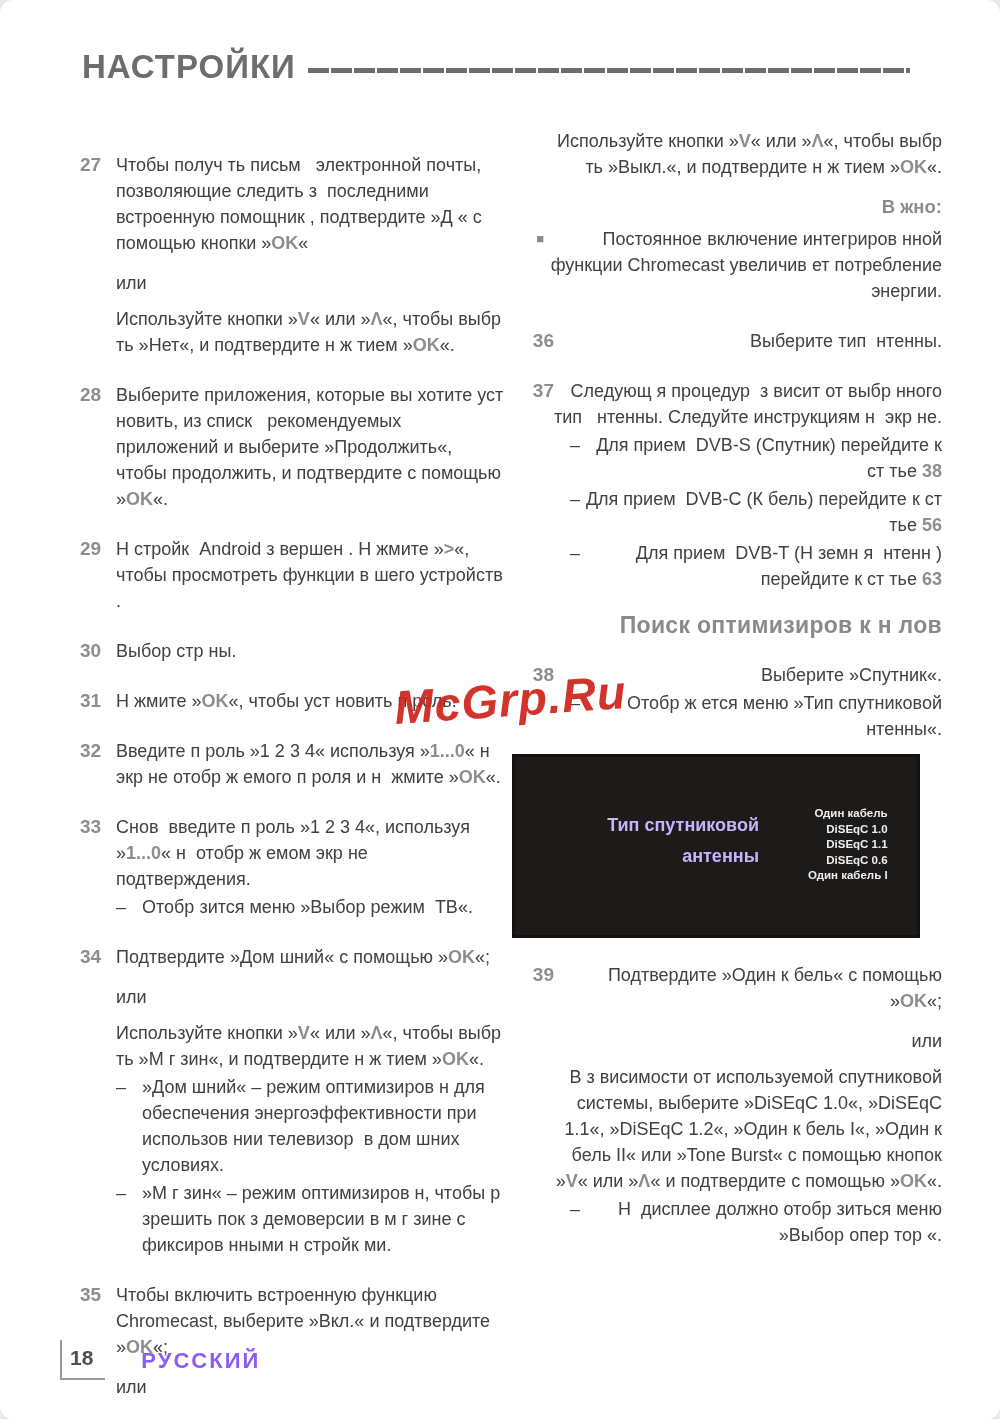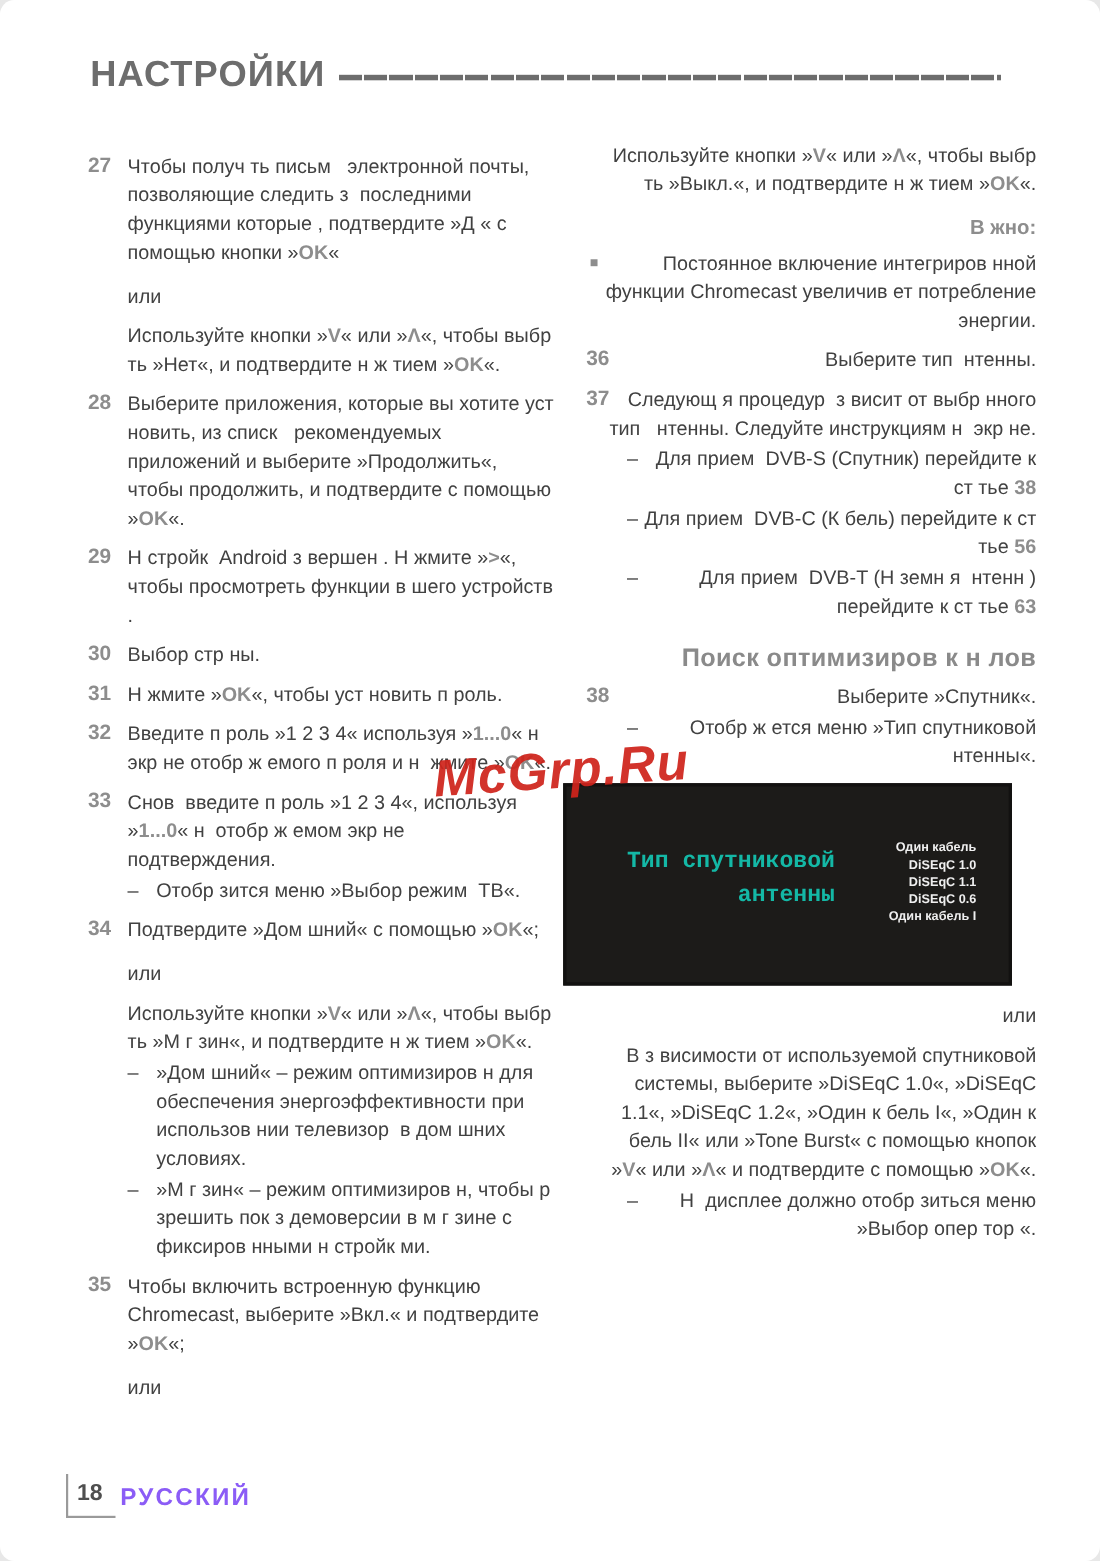--- a/index.html
+++ b/index.html
@@ -14,63 +14,63 @@
     border-radius:13px;
   }
   
   .header{position:absolute;left:82px;top:48px;right:90px;display:flex;align-items:center;gap:12px;}
   .page-title{margin:0;font-size:33px;font-weight:bold;color:#6d6d6d;letter-spacing:1px;white-space:nowrap;}
   .title-rule{flex:1;height:5px;margin-top:6px;background:repeating-linear-gradient(90deg,#6d6d6d 0 21px, #ffffff 21px 23px);}
   
   .col{position:absolute;top:128px;width:424px;font-size:18px;line-height:26px;}
   #col-left{left:80px;}
   #col-right{left:518px;text-align:right;}
-  .item{display:grid;grid-template-columns:36px 1fr;margin-top:10px;}
+  .item{display:grid;grid-template-columns:36px 1fr;margin-top:24px;}
   .num{font-weight:bold;color:#8d8d8d;font-size:19px;}
   .content{white-space:pre-wrap;}
   .cont{margin-left:36px;margin-top:8px;white-space:pre-wrap;}
   .or{margin:14px 0 10px 36px;text-underline-offset:4px;}
   .dashitem{display:grid;grid-template-columns:26px 1fr;margin-left:36px;margin-top:2px;}
   .dash{color:#414141;}
   .note{font-weight:bold;color:#8d8d8d;margin-top:14px;font-size:18.5px;}
   .square{display:grid;grid-template-columns:26px 1fr;margin-top:6px;}
   .sqmark{color:#8d8d8d;font-size:13px;line-height:26px;}
   .h2{font-size:23px;color:#8a8a8a;margin:20px 0 4px 0;font-weight:bold;letter-spacing:0.3px;}
   .seg-accent,.seg-arrow-down,.seg-arrow-up,.seg-arrow-right{color:#8d8d8d;font-weight:bold;}
   .seg-arrow-down,.seg-arrow-up{letter-spacing:0;}
   
   .screen{position:relative;width:408px;height:184px;background:#1c1b19;margin:12px 0 14px -6px;box-shadow:inset 0 0 0 3px #121110;}
-  .screen-title{position:absolute;left:17px;top:56px;color:#14b8a6;font-weight:bold;font-size:21px;line-height:31px;width:230px;font-family:Liberation Mono, monospace;}
+  .screen-title{position:absolute;left:17px;top:56px;color:#c4b5fd;font-weight:bold;font-size:18px;line-height:31px;width:230px;}
   .screen-options{position:absolute;left:296px;top:52px;margin:0;padding:0;list-style:none;color:#efefef;font-size:11.5px;line-height:15.5px;font-weight:bold;}
   
   .watermark{
     position:absolute;left:394px;top:672px;
     font-size:47px;font-weight:bold;font-style:italic;
     color:#cf241c;transform:rotate(-4deg);opacity:0.93;z-index:5;
     letter-spacing:1px;
   }
   
-  .footer{position:absolute;left:60px;top:1340px;display:flex;align-items:flex-end;gap:4px;}
+  .footer{position:absolute;left:60px;top:1340px;display:flex;align-items:flex-end;gap:36px;}
   .pagenum{font-size:21px;font-weight:bold;color:#4f4f4f;border-left:2px solid #9a9a9a;border-bottom:2px solid #9a9a9a;padding:6px 12px 8px 8px;}
   .lang{font-size:22px;font-weight:bold;color:#8b5cf6;letter-spacing:2px;padding-bottom:6px;}
 </style>
 </head>
 <body>
 
 <div class="page">
 
   <header class="header">
     <h1 class="page-title">НАСТРОЙКИ</h1>
     <div class="title-rule"></div>
   </header>
 
   <section class="col" id="col-left">
       <div class="item">
         <span class="num">27</span>
-        <div class="content"><span class="seg">Чтобы получ ть письм   электронной почты, позволяющие следить з  последними функциями которые , подтвердите »Д « с помощью кнопки »</span><span class="seg seg-accent">OK</span><span class="seg">«</span></div>
+        <div class="content"><span class="seg">Чтобы получ ть письм   электронной почты, позволяющие следить з  последними встроенную помощник , подтвердите »Д « с помощью кнопки »</span><span class="seg seg-accent">OK</span><span class="seg">«</span></div>
       </div>
       <div class="or">или</div>
       <div class="cont"><span class="seg">Используйте кнопки »</span><span class="seg seg-arrow-down">V</span><span class="seg">« или »</span><span class="seg seg-arrow-up">Λ</span><span class="seg">«, чтобы выбр ть »Нет«, и подтвердите н ж тием »</span><span class="seg seg-accent">OK</span><span class="seg">«.</span></div>
       <div class="item">
         <span class="num">28</span>
         <div class="content"><span class="seg">Выберите приложения, которые вы хотите уст новить, из списк   рекомендуемых приложений и выберите »Продолжить«, чтобы продолжить, и подтвердите с помощью »</span><span class="seg seg-accent">OK</span><span class="seg">«.</span></div>
       </div>
       <div class="item">
         <span class="num">29</span>
         <div class="content"><span class="seg">Н стройк  Android з вершен . Н жмите »</span><span class="seg seg-arrow-right">&gt;</span><span class="seg">«, чтобы просмотреть функции в шего устройств .</span></div>
@@ -154,20 +154,24 @@
       <div class="screen">
         <div class="screen-title">Тип спутниковой антенны</div>
         <ul class="screen-options">
           <li class="screen-option">Один кабель</li>
           <li class="screen-option">DiSEqC 1.0</li>
           <li class="screen-option">DiSEqC 1.1</li>
           <li class="screen-option">DiSEqC 0.6</li>
           <li class="screen-option">Один кабель I</li>
         </ul>
       </div>
+      <div class="item">
+        <span class="num">39</span>
+        <div class="content"><span class="seg">Подтвердите »Один к бель« с помощью »</span><span class="seg seg-accent">OK</span><span class="seg">«;</span></div>
+      </div>
       <div class="or">или</div>
       <div class="cont"><span class="seg">В з висимости от используемой спутниковой системы, выберите »DiSEqC 1.0«, »DiSEqC 1.1«, »DiSEqC 1.2«, »Один к бель I«, »Один к бель II« или »Tone Burst« с помощью кнопок »</span><span class="seg seg-arrow-down">V</span><span class="seg">« или »</span><span class="seg seg-arrow-up">Λ</span><span class="seg">« и подтвердите с помощью »</span><span class="seg seg-accent">OK</span><span class="seg">«.</span></div>
       <div class="dashitem">
         <span class="dash">–</span>
         <div class="content"><span class="seg">Н  дисплее должно отобр зиться меню »Выбор опер тор «.</span></div>
       </div>
     </section>
 
   <div class="watermark">McGrp.Ru</div>
 

